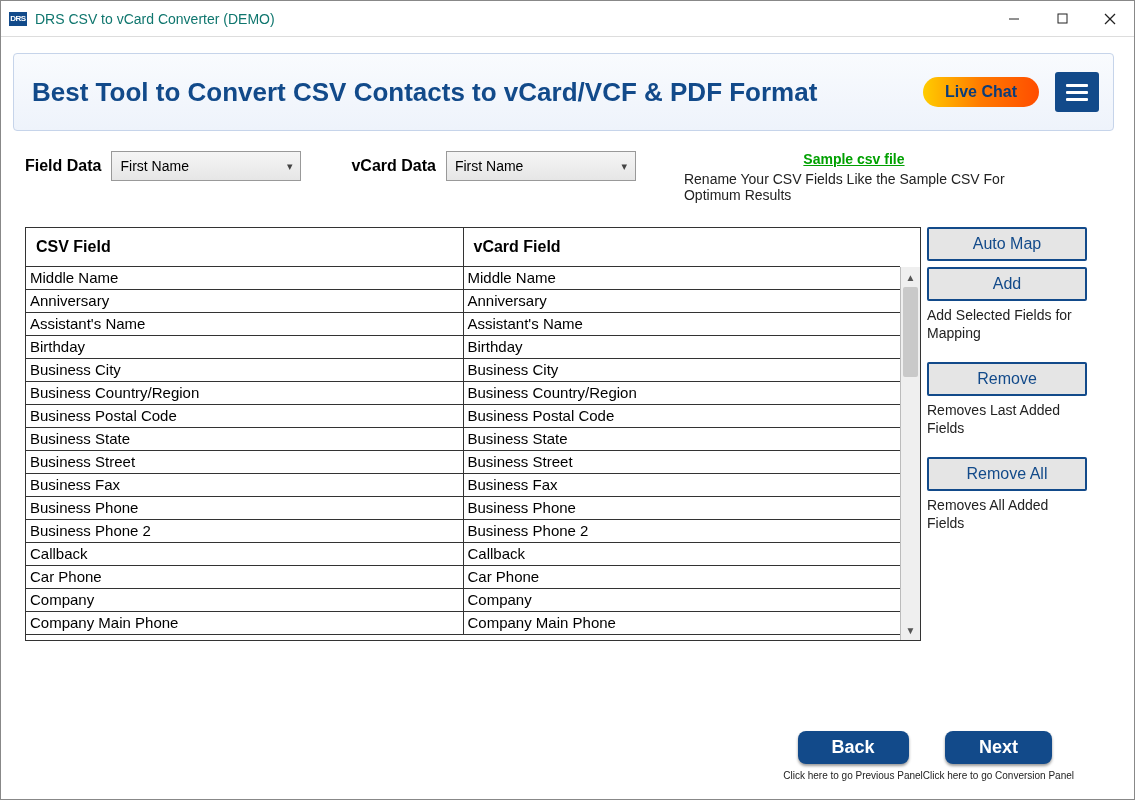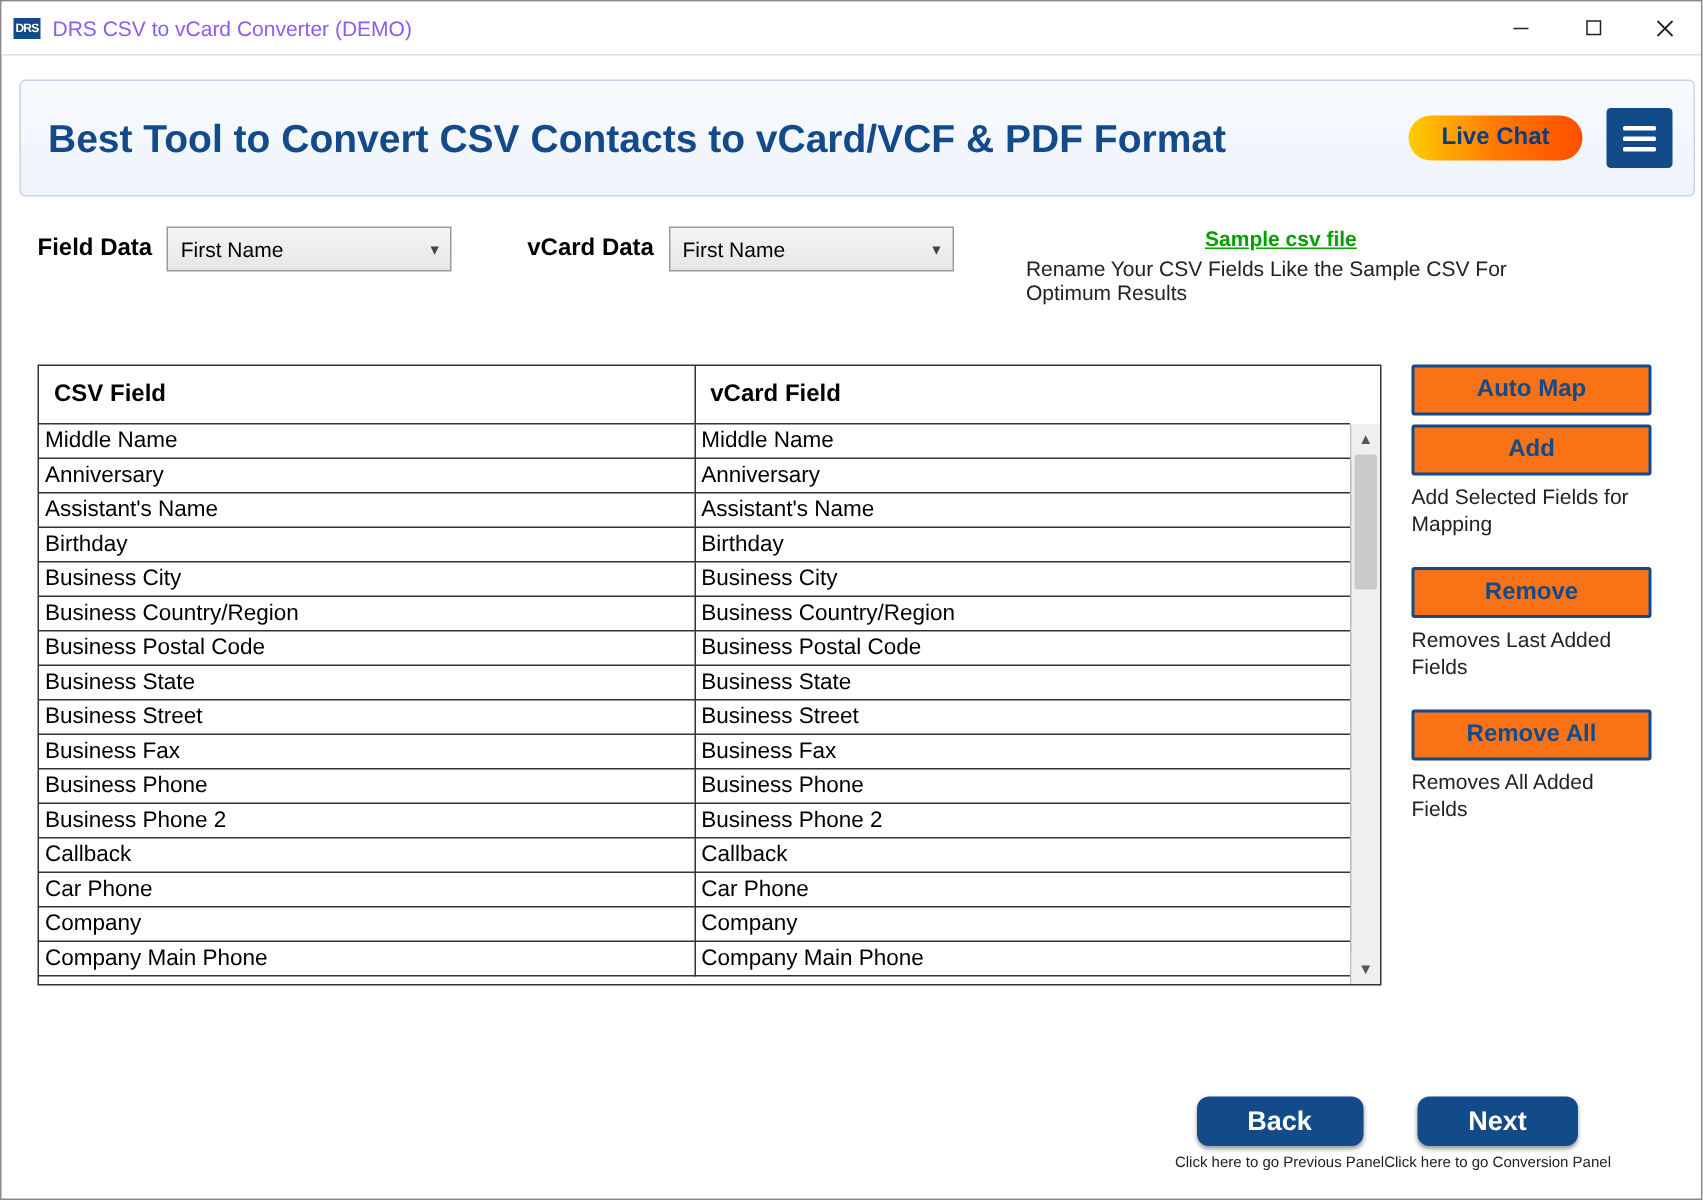--- a/index.html
+++ b/index.html
@@ -24,33 +24,33 @@
   .app-icon {
     width: 18px; height: 14px;
     background: #124a8a;
     color: #fff;
     font-size: 8px;
     font-weight: bold;
     display: flex; align-items: center; justify-content: center;
     margin-right: 8px;
     letter-spacing: -0.5px;
   }
-  .titlebar-title { font-size: 14px; flex: 1; color: #8b5cf6; }
+  .titlebar-title { font-size: 14px; flex: 1; color: #0f766e; }
   .win-controls { display: flex; height: 100%; }
   .win-btn {
     width: 48px; height: 100%;
     display: flex; align-items: center; justify-content: center;
     font-size: 14px;
     color: #222;
     cursor: pointer;
   }
 
   
   .banner {
-    margin: 16px 4px 10px 12px;
+    margin: 16px 20px 10px 12px;
     padding: 18px 14px 18px 18px;
     border: 1px solid #c6d4ea;
     border-radius: 4px;
     background: linear-gradient(#f9fbfe,#eef3fb);
     display: flex;
     align-items: center;
   }
   .banner-title {
     flex: 1;
     font-size: 26px;
@@ -126,22 +126,22 @@
     font-weight: 700;
     text-decoration: underline;
     display:block;
     text-align:center;
     margin-bottom:4px;
     cursor:pointer;
   }
 
   .content-row {
     display: flex;
-    gap: 20px;
-    margin-top: 40px;
+    gap: 6px;
+    margin-top: 24px;
     flex: 1;
     min-height: 0;
   }
 
   
   .table-wrap {
     border: 1px solid #333;
     width: 896px;
     height: 414px;
     display:flex;
@@ -205,23 +205,23 @@
   
   .side-btns {
     width: 160px;
     display:flex;
     flex-direction:column;
     gap: 6px;
     font-size: 14px;
   }
   .side-btns .btn {
     border: 2px solid #124a8a;
-    background:#f97316;
+    background:#e5e5e5;
     color:#124a8a;
-    font-weight:700;
+    font-weight:400;
     font-size:16px;
     padding: 6px 0;
     text-align:center;
     cursor:pointer;
     border-radius:2px;
   }
   .side-btns .desc {
     color:#222;
     margin-bottom: 14px;
     line-height:1.25;

